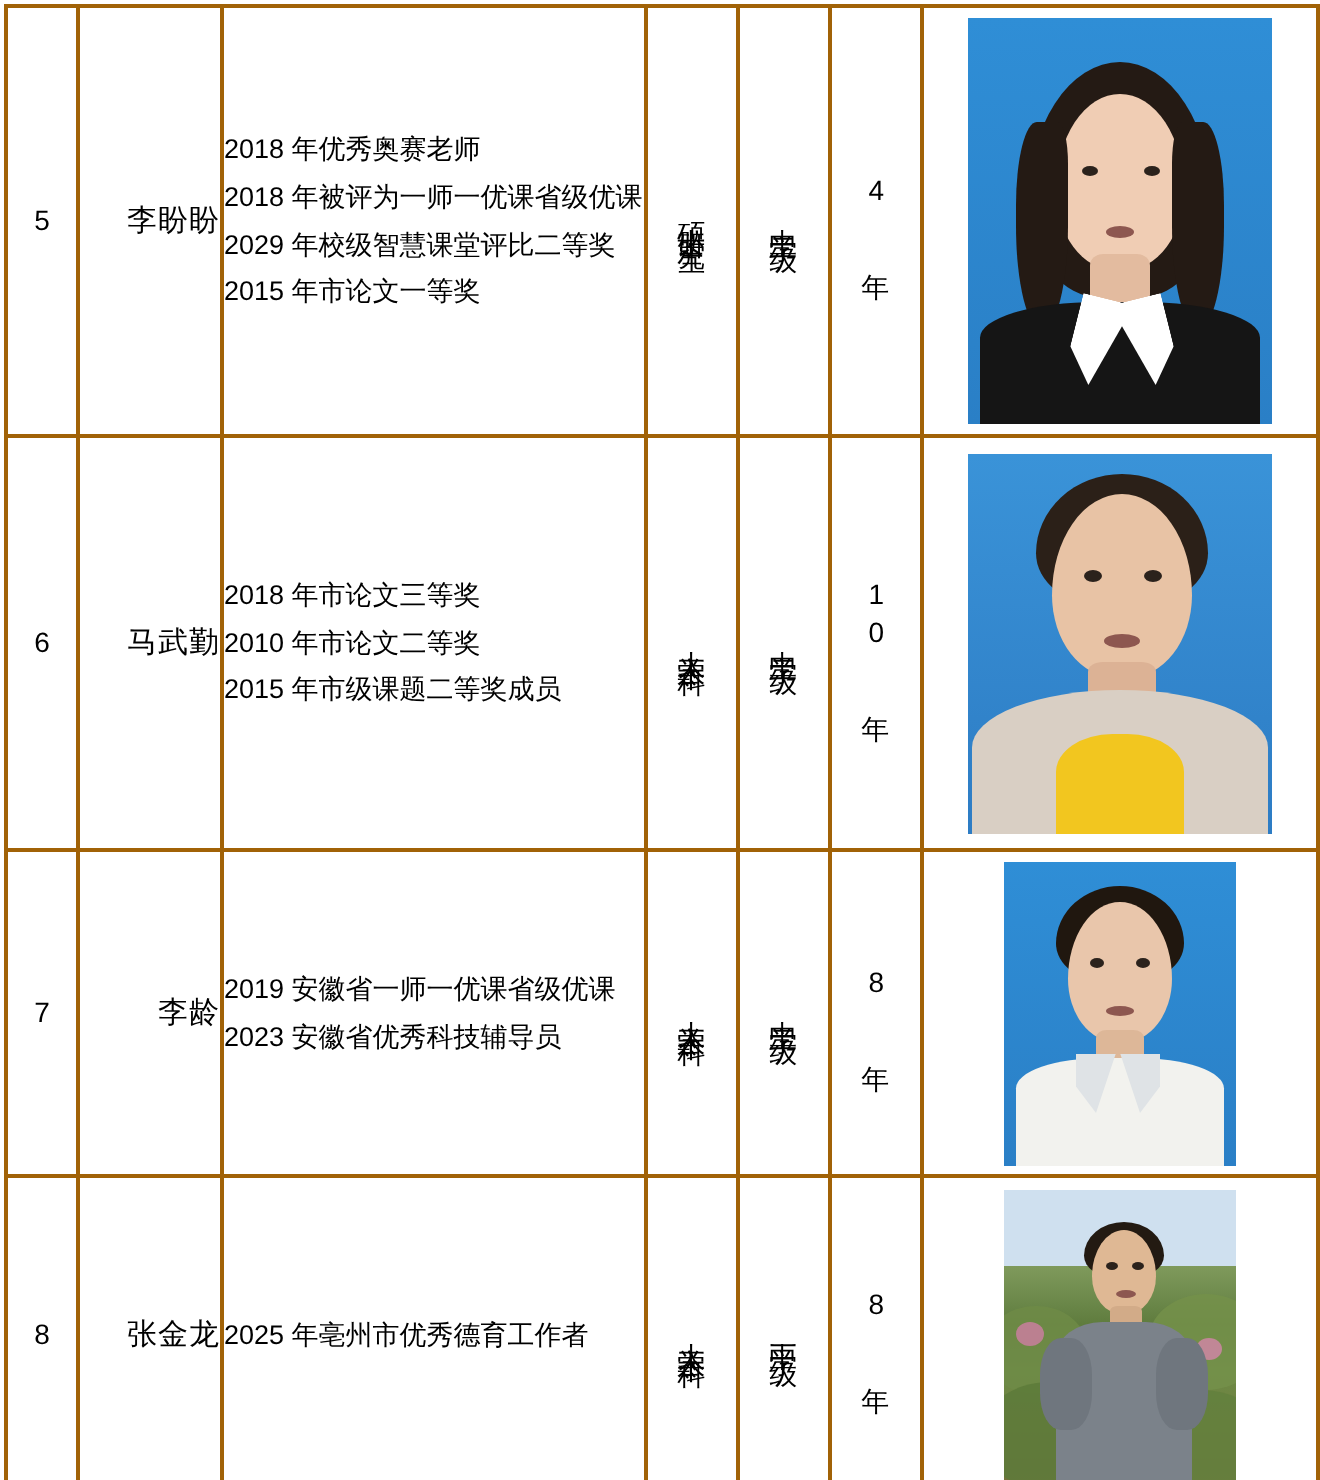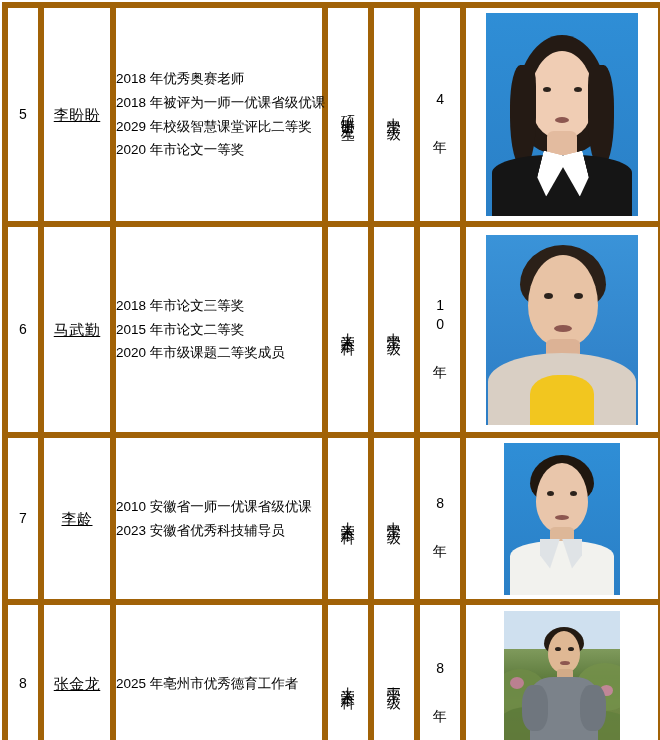--- a/index.html
+++ b/index.html
@@ -21,45 +21,44 @@
     box-sizing: border-box;
     padding: 2px 2px 0 2px;
   }
   table.roster {
     border-collapse: collapse;
     table-layout: fixed;
     width: 656px;
     margin: 0;
   }
   table.roster td {
-    border: 6px solid #a16207;
+    border: 2px solid #a16207;
     padding: 0;
     vertical-align: middle;
     background: #ffffff;
   }
   
   col.c-index { width: 36px; }
   col.c-name  { width: 72px; }
   col.c-ach   { width: 212px; }
   col.c-edu   { width: 46px; }
   col.c-title { width: 46px; }
   col.c-years { width: 46px; }
   col.c-photo { width: 198px; }
 
   .cell-index {
     text-align: center;
     font-size: 14px;
     line-height: 1.2;
   }
   .cell-name {
-    text-align: center;
+    text-align: right;
     font-size: 15px;
     line-height: 1.3;
     letter-spacing: 0.5px;
-    text-decoration: underline;
   }
   .cell-ach {
     padding: 6px 8px 6px 10px;
     font-size: 13.5px;
     line-height: 1.75;
     text-align: left;
   }
   .cell-ach .line { white-space: nowrap; }
   .vert {
     text-align: center;
@@ -151,21 +150,21 @@
     </colgroup>
     <tbody>
 
       <tr class="r5">
         <td class="cell-index">5</td>
         <td class="cell-name">李盼盼</td>
         <td class="cell-ach">
           <div class="line">2018 年优秀奥赛老师</div>
           <div class="line">2018 年被评为一师一优课省级优课</div>
           <div class="line">2029 年校级智慧课堂评比二等奖</div>
-          <div class="line">2020 年市论文一等奖</div>
+          <div class="line">2015 年市论文一等奖</div>
         </td>
         <td class="vert">
           <span class="v">硕士研究生</span>
         </td>
         <td class="vert">
           <span class="v">中学二级</span>
         </td>
         <td class="vert">
           <span class="v">4 年</span>
         </td>
@@ -194,22 +193,22 @@
             </div>
           </div>
         </td>
       </tr>
 
       <tr class="r6">
         <td class="cell-index">6</td>
         <td class="cell-name">马武勤</td>
         <td class="cell-ach">
           <div class="line">2018 年市论文三等奖</div>
-          <div class="line">2015 年市论文二等奖</div>
-          <div class="line">2020 年市级课题二等奖成员</div>
+          <div class="line">2010 年市论文二等奖</div>
+          <div class="line">2015 年市级课题二等奖成员</div>
         </td>
         <td class="vert">
           <span class="v">大学本科</span>
         </td>
         <td class="vert">
           <span class="v">中学二级</span>
         </td>
         <td class="vert">
           <span class="v">10 年</span>
         </td>
@@ -228,21 +227,21 @@
               <div class="body" style="left:44px;top:140px;width:64px;height:50px;background:#f2c61f;border-radius:44% 44% 0 0 / 38% 38% 0 0;"></div>
             </div>
           </div>
         </td>
       </tr>
 
       <tr class="r7">
         <td class="cell-index">7</td>
         <td class="cell-name">李龄</td>
         <td class="cell-ach">
-          <div class="line">2010 安徽省一师一优课省级优课</div>
+          <div class="line">2019 安徽省一师一优课省级优课</div>
           <div class="line">2023 安徽省优秀科技辅导员</div>
         </td>
         <td class="vert">
           <span class="v">大学本科</span>
         </td>
         <td class="vert">
           <span class="v">中学二级</span>
         </td>
         <td class="vert">
           <span class="v">8 年</span>

